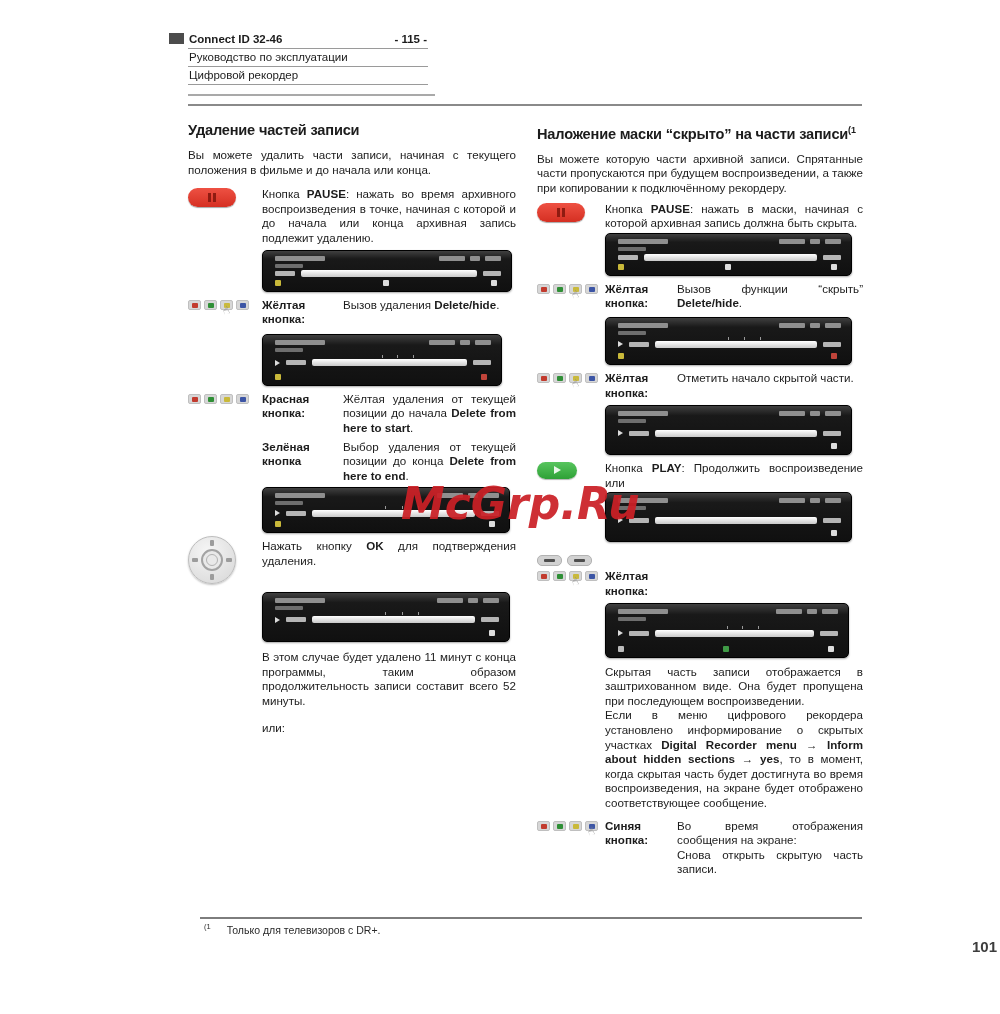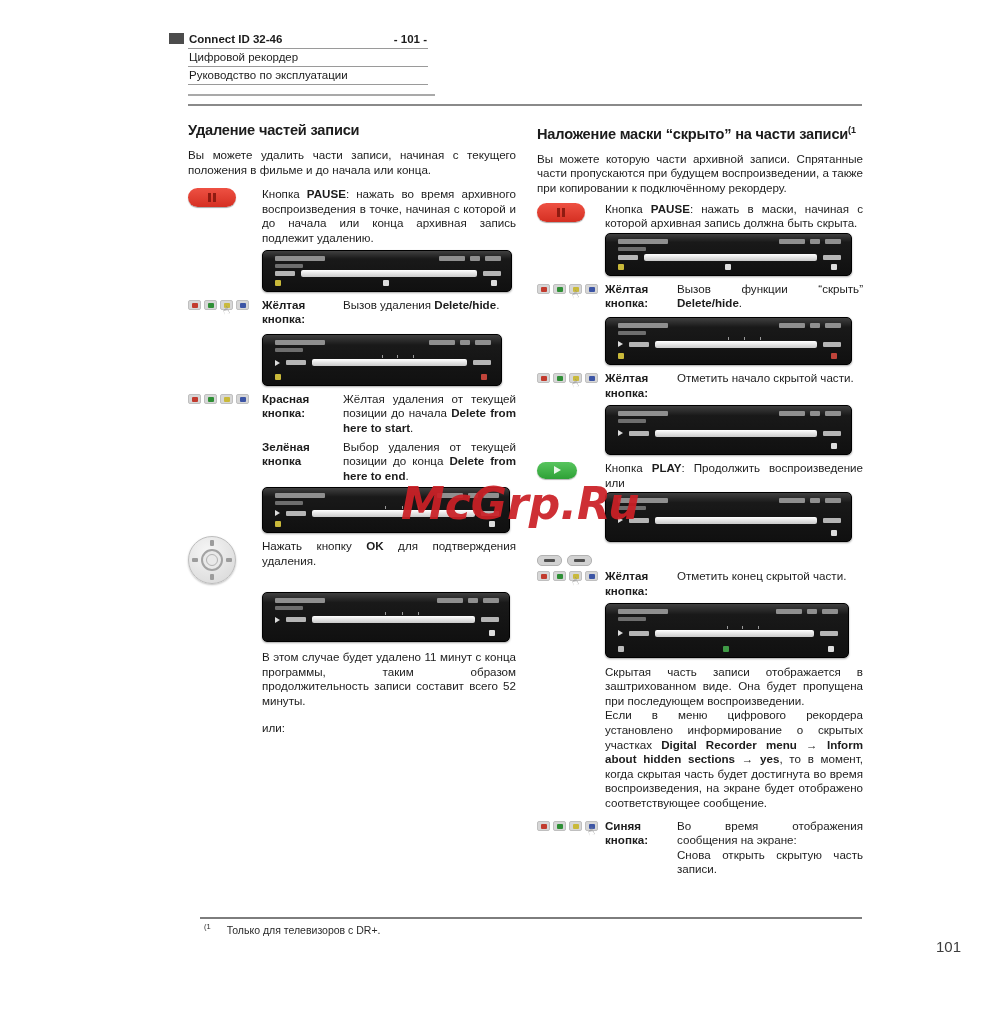--- a/index.html
+++ b/index.html
@@ -88,35 +88,35 @@
   .osd-chip { width:6px; height:6px; border-radius:1px; flex:none; margin-top:0; }
   .osd-lines .l { height:3px; background:#9a9a9a; border-radius:1px; margin-bottom:2px; }
 
   
   .watermark { position:absolute; left:401px; top:478px; z-index:60; font-family:"DejaVu Sans",sans-serif;
                font-size:44px; font-style:italic; font-weight:bold; color:#cb2026; opacity:.93;
                letter-spacing:0; white-space:nowrap; }
   .footrule { position:absolute; left:200px; top:917px; width:662px; height:2px; background:#7d7d7d; }
   .footnote { position:absolute; left:204px; top:922px; font-size:10.5px; color:#2a2a2a; }
   .footnote sup { font-size:7.5px; margin-right:16px; }
-  .pageno { position:absolute; left:936px; top:938px; font-size:15px; color:#3d3d3d; }
+  .pageno { position:absolute; left:972px; top:938px; font-size:15px; color:#3d3d3d;font-weight:bold; }
 </style>
 </head>
 <body>
 
 <div class="page">
 
   <span class="hdr-ico"></span>
   <div class="hdr-box">
     <div class="hdr-row hdr-row1">
       <span>Connect ID 32-46</span>
-      <span>- 101 -</span>
-    </div>
+      <span>- 115 -</span>
+    </div>
+    <div class="hdr-row">Руководство по эксплуатации</div>
     <div class="hdr-row">Цифровой рекордер</div>
-    <div class="hdr-row">Руководство по эксплуатации</div>
   </div>
   <div class="hdr-shortline"></div>
   <div class="toprule"></div>
 
   <div class="col col-left">
     <h2>Удаление частей записи</h2>
     <p class="intro just">Вы можете удалить части записи, начиная с текущего положения в фильме и до начала или конца.</p>
 
     <div class="step">
       <div class="icon-col"><span class="rpill"></span></div>
@@ -449,21 +449,20 @@
       <div class="icon-col" style="padding-top:3px"><span class="gpill">
             <i></i>
           </span><span class="gpill">
             <i></i>
           </span></div>
     </div>
 
     <div class="step">
       <div class="icon-col"><span class="chips"><span class="chip"><i style="background:#c23b2e"></i></span><span class="chip"><i style="background:#2f8f36"></i></span><span class="chip"><i style="background:#c9b93a"></i></span><span class="chip"><i style="background:#3c55a5"></i></span><b class="hand" style="left: 35px;">☝</b></span></div>
       <div class="lbl">Жёлтая кнопка:</div>
-      <div class="desc">Отметить конец скрытой части.</div>
     </div>
 
     <div class="indent" style="margin-top:4px">
         <div class="osd" style="width:244px;height:55px">
           <div class="osd-top">
             <span style="display:inline-block">
               <span class="osd-bar" style="display:block;width:50px"></span>
               <span class="osd-bar" style="display:block;width:28px;height:4px;background:#6e6e6e;margin-top:3px"></span>
             </span>
             <span style="display:flex;gap:5px;align-items:flex-start">

